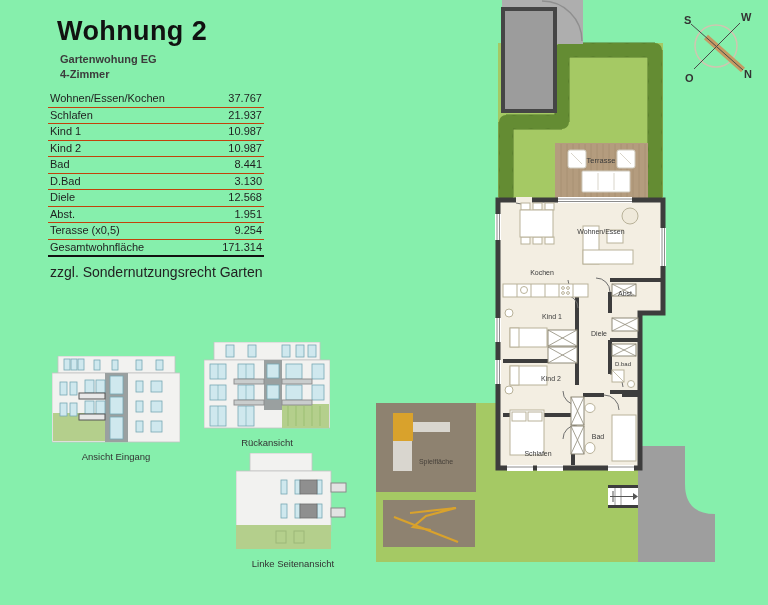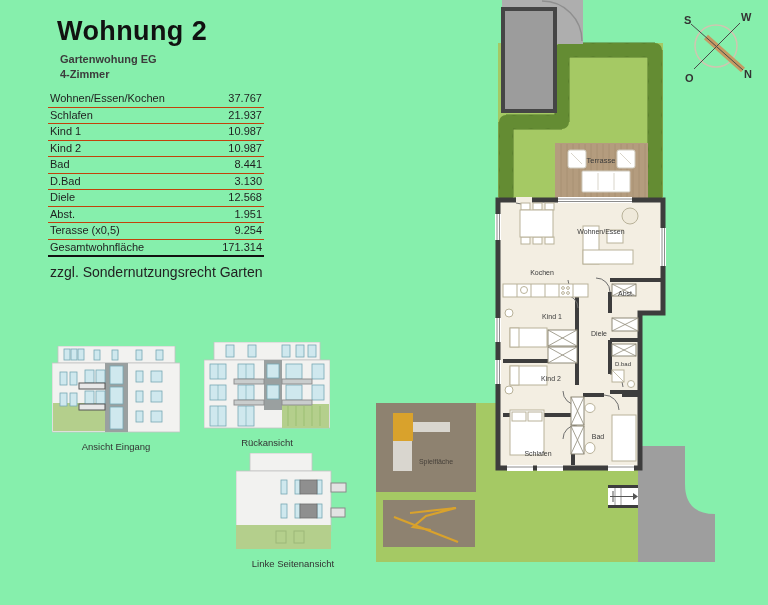--- a/index.html
+++ b/index.html
@@ -11,21 +11,21 @@
   .subtitle{font-size:11px;font-weight:bold;color:#3c3c3c;line-height:15px;margin:5px 0 0 12px;}
   .area-table{margin-top:9px;width:216px;font-size:11px;color:#1f1f1f;}
   .trow{display:flex;justify-content:space-between;align-items:baseline;
         border-bottom:1px solid #c2410c;padding:1px 2px 2px 2px;line-height:12.5px;}
   .thead{font-weight:bold;border-bottom:2px solid #111;}
   .ttotal{font-weight:normal;border-bottom:2.5px solid #111;}
   .note{font-size:14px;color:#222;margin:7px 0 12px 2px;}
   
   .elev{position:absolute;}
   .elev-label{font-size:9.5px;color:#333;text-align:center;margin-top:3px;}
-  #elev-front{left:52px;top:346px;width:128px;}
+  #elev-front{left:52px;top:356px;width:128px;}
   #elev-back{left:204px;top:342px;width:126px;}
   #elev-right{left:52px;top:453px;width:114px;}
   #elev-left{left:236px;top:453px;width:114px;}
   #plan{position:absolute;left:370px;top:0;}
   #compass{position:absolute;left:670px;top:6px;}
   svg text{font-family:"Liberation Sans",sans-serif;}
 </style>
 </head>
 <body>
 

